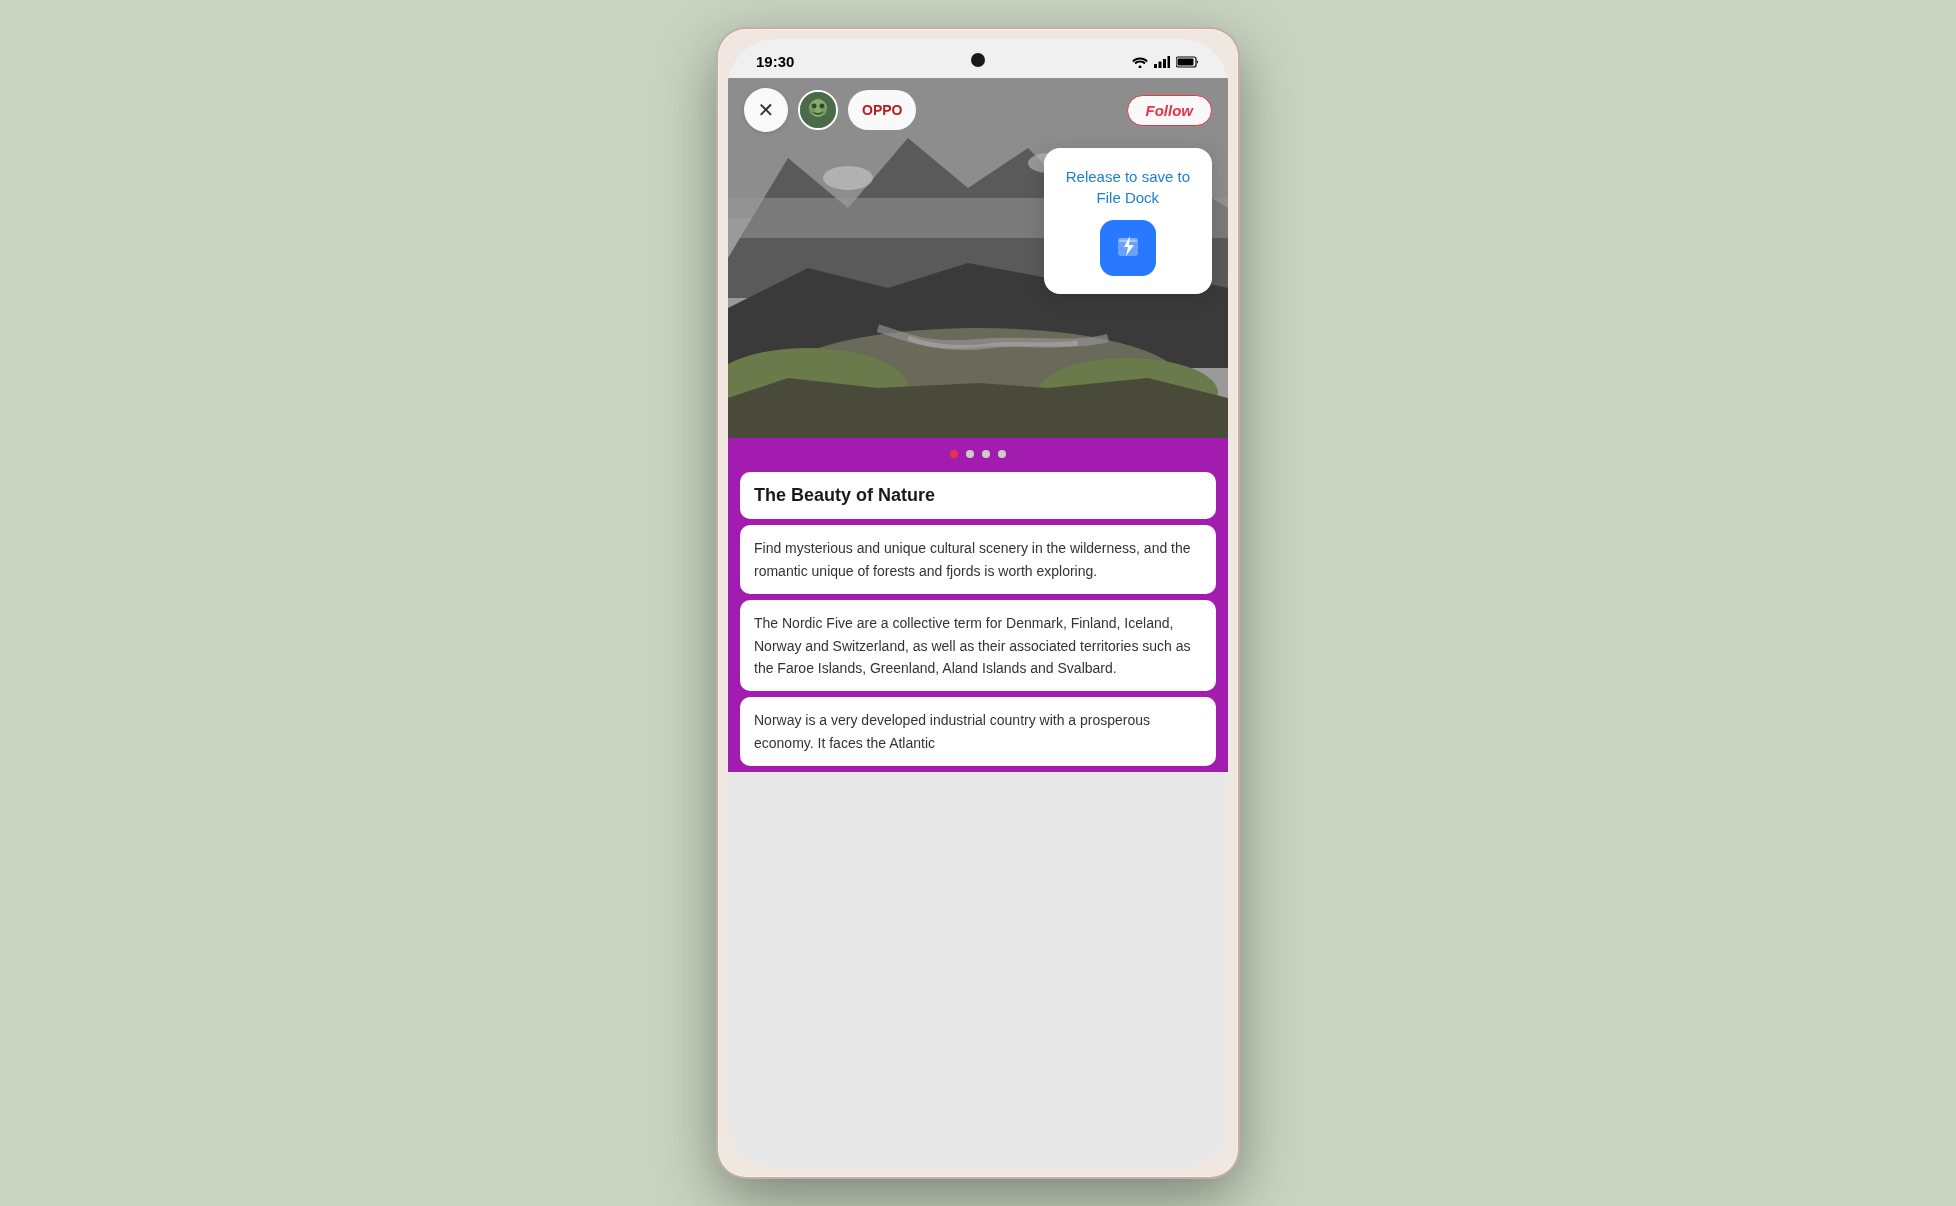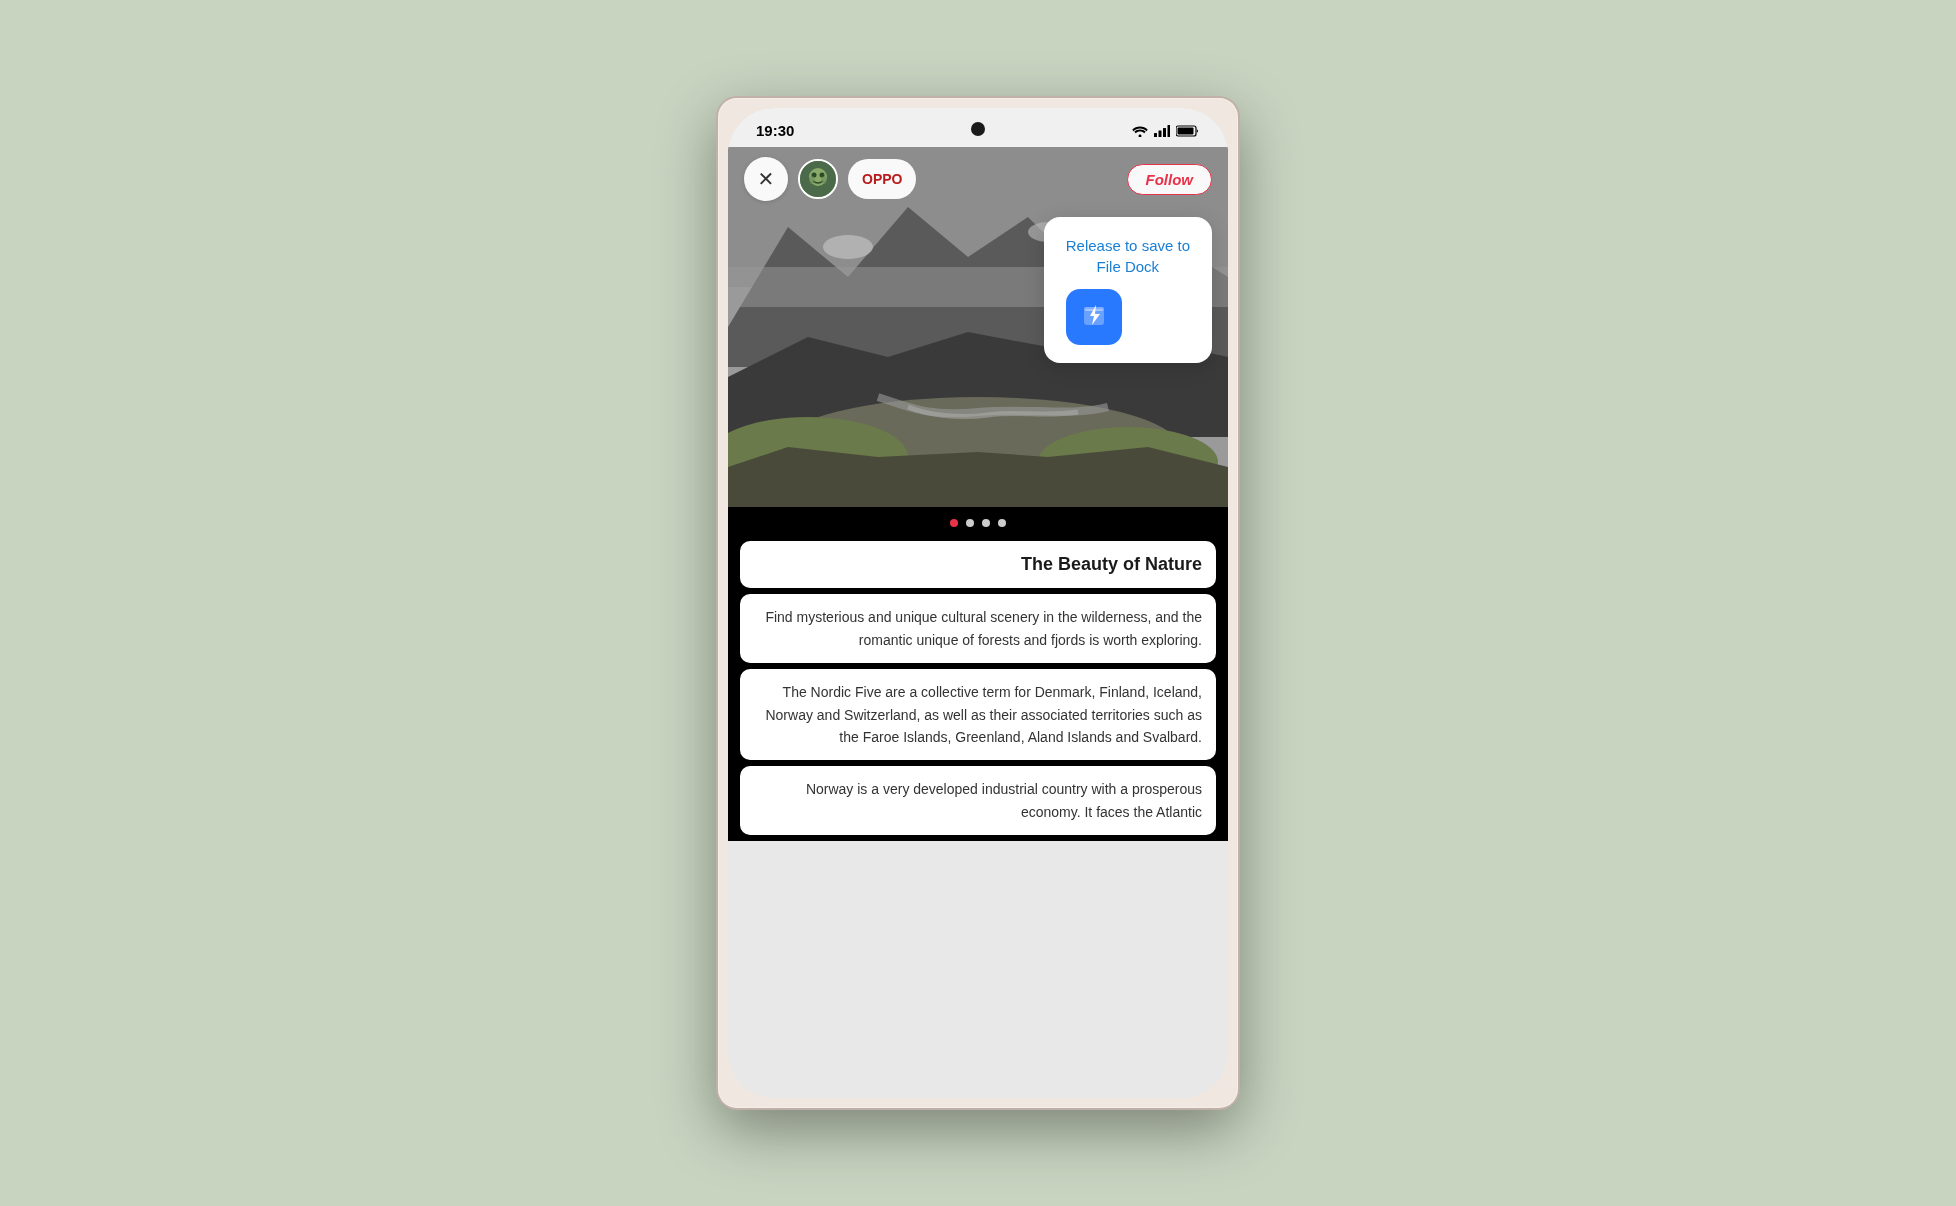--- a/index.html
+++ b/index.html
@@ -8,23 +8,23 @@
       background: #c8d4c0;
       display: flex;
       justify-content: center;
       align-items: center;
       min-height: 100vh;
       font-family: -apple-system, BlinkMacSystemFont, 'Helvetica Neue', Arial, sans-serif;
     }
 
     .phone-outer {
       width: 520px;
-      height: 1010px;
+      height: 1148px;
       background: #f0e8e0;
-      border-radius: 19px;
+      border-radius: 28px;
       position: relative;
       box-shadow: 0 0 0 2px #c0b0a8, 0 20px 60px rgba(0,0,0,0.4), inset 0 0 0 1px rgba(255,255,255,0.3);
       overflow: hidden;
     }
 
     .phone-inner {
       position: absolute;
       top: 10px;
       left: 10px;
       right: 10px;
@@ -197,21 +197,21 @@
     .file-dock-tooltip {
       position: absolute;
       top: 70px;
       right: 16px;
       background: white;
       border-radius: 16px;
       padding: 18px 22px;
       box-shadow: 0 4px 20px rgba(0,0,0,0.15);
       display: flex;
       flex-direction: column;
-      align-items: flex-start;
+      align-items: center;
       gap: 12px;
       z-index: 30;
       min-width: 160px;
     }
 
     .file-dock-text {
       font-size: 15px;
       color: #1a7fd4;
       font-weight: 500;
       text-align: center;
@@ -229,24 +229,23 @@
     }
 
     .lightning-bolt {
       color: white;
       font-size: 26px;
       line-height: 1;
     }
 
     
     .content-section {
-      background: #000000;
+      background: #a21caf;
       flex: 1;
       overflow: hidden;
-      text-align: right;
     }
 
     
     .dots-row {
       display: flex;
       justify-content: center;
       gap: 8px;
       padding: 12px 0 8px;
     }
 

